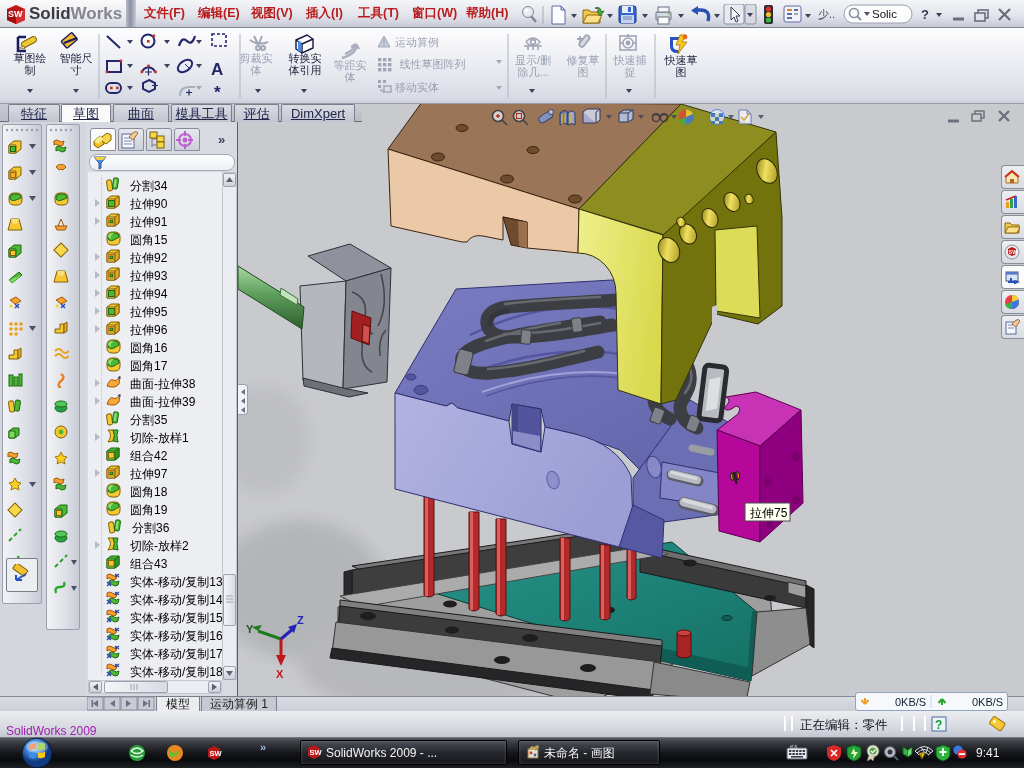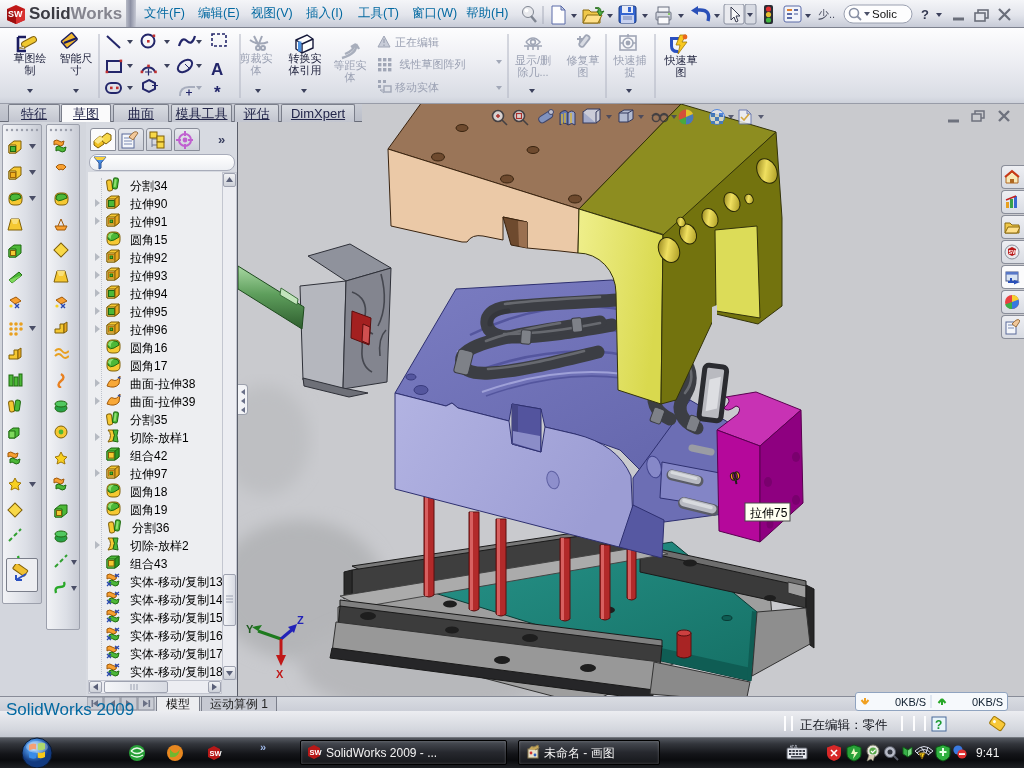--- a/index.html
+++ b/index.html
@@ -2,21 +2,21 @@
 <html><head><meta charset="utf-8">
 <style>
 *{margin:0;padding:0;box-sizing:border-box;}
 html,body{width:1024px;height:768px;overflow:hidden;font-family:"Liberation Sans",sans-serif;}
 #app{position:relative;width:1024px;height:768px;background:#C9CACE;}
 .abs{position:absolute;}
 
 #titlebar{left:0;top:0;width:1024px;height:28px;background:linear-gradient(#F4F5F8,#E3E5EC 55%,#C7CBD7);border-bottom:1px solid #7E828F;}
 #logoarea{left:0;top:0;width:126px;height:27px;background:linear-gradient(#FAFAFB,#E9EAEE 60%,#D6D8E0);}
 #logosep{left:126px;top:0;width:10px;height:27px;background:linear-gradient(90deg,#B7BAC6,#8D91A4 45%,#C6C9D4);}
-.menuitem{font-size:12.5px;color:#0369a1;line-height:27px;}
+.menuitem{font-size:12.5px;color:#b91c1c;line-height:27px;font-weight:bold;}
 
 #cmdbar{left:0;top:28px;width:1024px;height:76px;border-bottom:1px solid #989CA8;background:linear-gradient(#FDFDFE,#EDEEF3 45%,#D9DCE4 92%,#CDD1DB);}
 .cmdtxt{font-size:11px;line-height:12px;color:#232640;text-align:center;}
 .cmdgray{color:#9BA1B3;}
 
 #tabrow{left:0;top:104px;width:362px;height:18px;background:linear-gradient(#C9CCD4,#B9BDC8);border-bottom:1px solid #686C78;}
 .ctab{position:absolute;top:0px;height:18px;border:1px solid #7A7E8A;border-bottom:none;border-radius:2px 2px 0 0;background:linear-gradient(#D9DCE2,#C2C5CF);font-size:13px;color:#23264A;text-align:center;line-height:17px;text-decoration:underline;}
 .ctab.active{background:#FAFAFB;}
 
 #viewport{left:0;top:104px;width:1024px;height:592px;background:#C9CACE;overflow:hidden;}
@@ -841,21 +841,21 @@
       <path d="M0,2 h9 v3 h-6 v6 q0,4 5,4 l1,3 q-9,1 -9,-7 z" fill="#2A50C0"></path>
       <polygon points="10,0 16,0 12,7 17,7 8,19 10,10 6,10" fill="#F8C820" stroke="#A07808" stroke-width=".8"></polygon>
       <circle cx="15" cy="2" r="2.4" fill="#E86820"></circle>
     </g>
   </svg>
   <div class="abs cmdtxt" style="left:4px;top:52px;width:52px">草图绘<br>制</div>
   <div class="abs cmdtxt" style="left:50px;top:52px;width:52px">智能尺<br>寸</div>
   <div class="abs cmdtxt cmdgray" style="left:230px;top:52px;width:52px">剪裁实<br>体</div>
   <div class="abs cmdtxt" style="left:279px;top:52px;width:52px">转换实<br>体引用</div>
   <div class="abs cmdtxt cmdgray" style="left:324px;top:59px;width:52px">等距实<br>体</div>
-  <div class="abs cmdtxt cmdgray" style="left:395px;top:36px;width:60px;text-align:left">正在编辑</div>
+  <div class="abs cmdtxt cmdgray" style="left:395px;top:36px;width:60px;text-align:left">运动算例</div>
   <div class="abs cmdtxt cmdgray" style="left:395px;top:58px;width:75px;text-align:center">线性草图阵列</div>
   <div class="abs cmdtxt cmdgray" style="left:395px;top:81px;width:60px;text-align:left">移动实体</div>
   <div class="abs cmdtxt cmdgray" style="left:507px;top:54px;width:52px">显示/删<br>除几...</div>
   <div class="abs cmdtxt cmdgray" style="left:557px;top:54px;width:52px">修复草<br>图</div>
   <div class="abs cmdtxt cmdgray" style="left:604px;top:54px;width:52px">快速捕<br>捉</div>
   <div class="abs cmdtxt" style="left:655px;top:54px;width:52px">快速草<br>图</div>
 
   <div id="tabrow" class="abs"></div>
   <div class="ctab" style="left:8px;top:104px;width:52px">特征</div>
   <div class="ctab active" style="left:61px;top:104px;width:50px">草图</div>
@@ -1207,21 +1207,21 @@
   <div class="abs" style="left:855px;top:692px;width:153px;height:19px;background:#F6F9FC;border:1px solid #90A4C0;border-radius:3px"></div>
   <svg class="abs" style="left:855px;top:692px" width="153" height="19">
     <line x1="76" y1="3" x2="76" y2="16" stroke="#C8D4E4"></line>
     <path d="M10,6 v6 m0,0 l-3.5,-4 m3.5,4 l3.5,-4" stroke="#F0A020" stroke-width="2" fill="none"></path>
     <path d="M87,13 v-6 m0,0 l-3.5,4 m3.5,-4 l3.5,4" stroke="#28A828" stroke-width="2" fill="none"></path>
     <text x="40" y="14" font-size="11" fill="#102030">0KB/S</text>
     <text x="117" y="14" font-size="11" fill="#102030">0KB/S</text>
   </svg>
 
   <div id="statusbar" class="abs"></div>
-  <div class="abs" style="left:6px;top:700px;font-size:17px;color:#0369a1">SolidWorks 2009</div>
+  <div class="abs" style="left:6px;top:724px;font-size:12px;color:#a21caf">SolidWorks 2009</div>
   <div class="abs" style="left:782px;top:714px;width:230px;height:20px">
     <svg width="230" height="20">
       <g stroke="#FDFDFE" stroke-width="2">
           <line x1="3" y1="2" x2="3" y2="17"></line>
           <line x1="10" y1="2" x2="10" y2="17"></line>
           <line x1="120" y1="2" x2="120" y2="17"></line>
           <line x1="132" y1="2" x2="132" y2="17"></line>
           <line x1="143" y1="2" x2="143" y2="17"></line>
         </g>
       <text x="18" y="15" font-size="12.5" fill="#14161E">正在编辑：零件</text>

